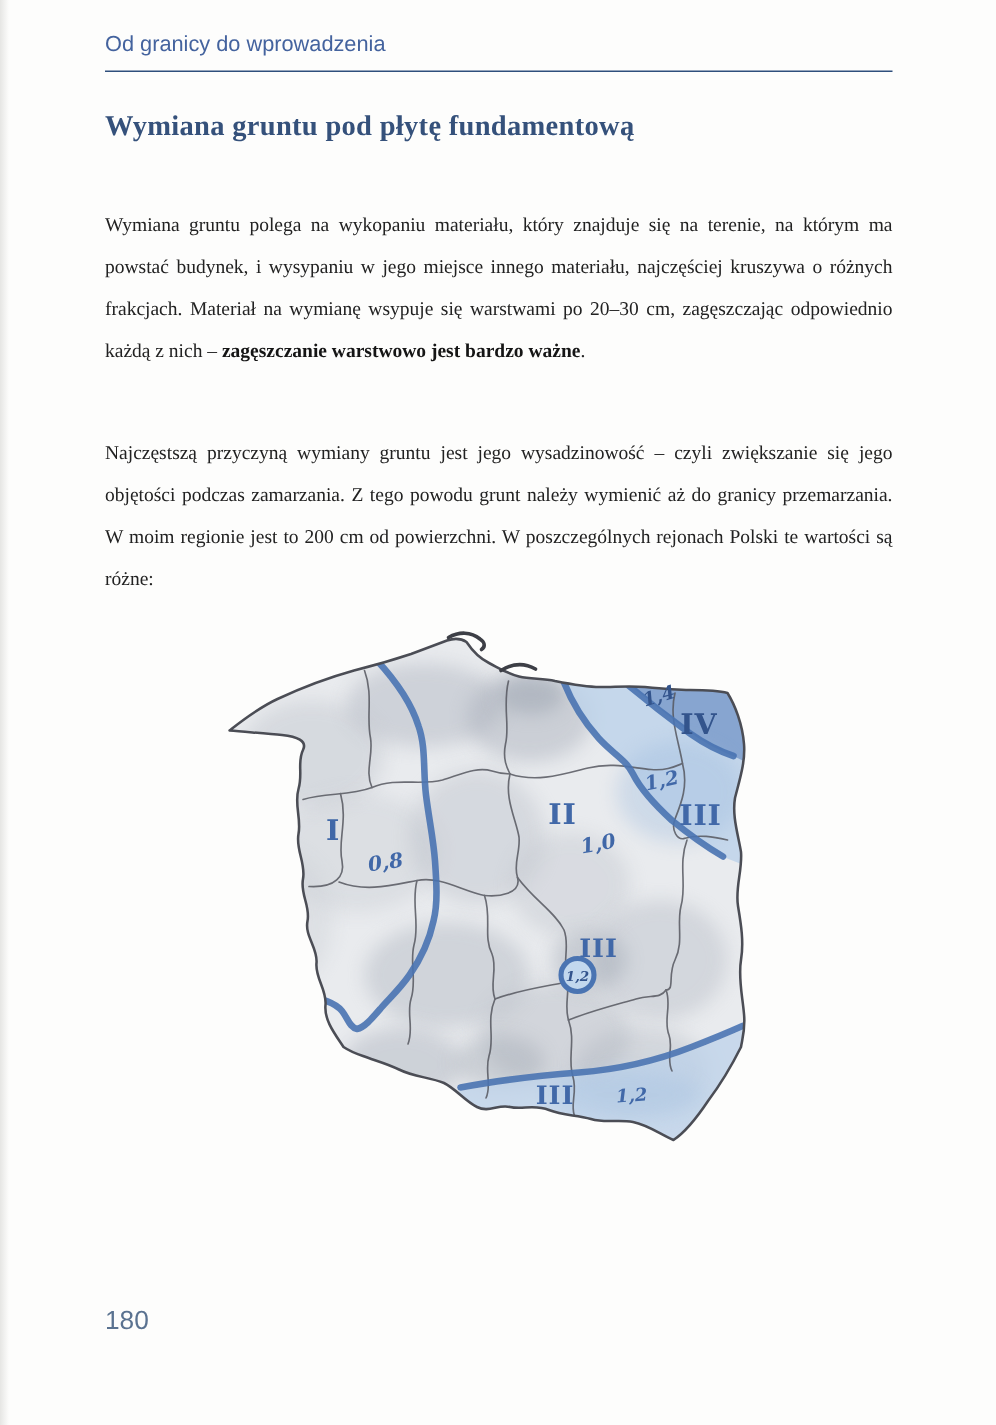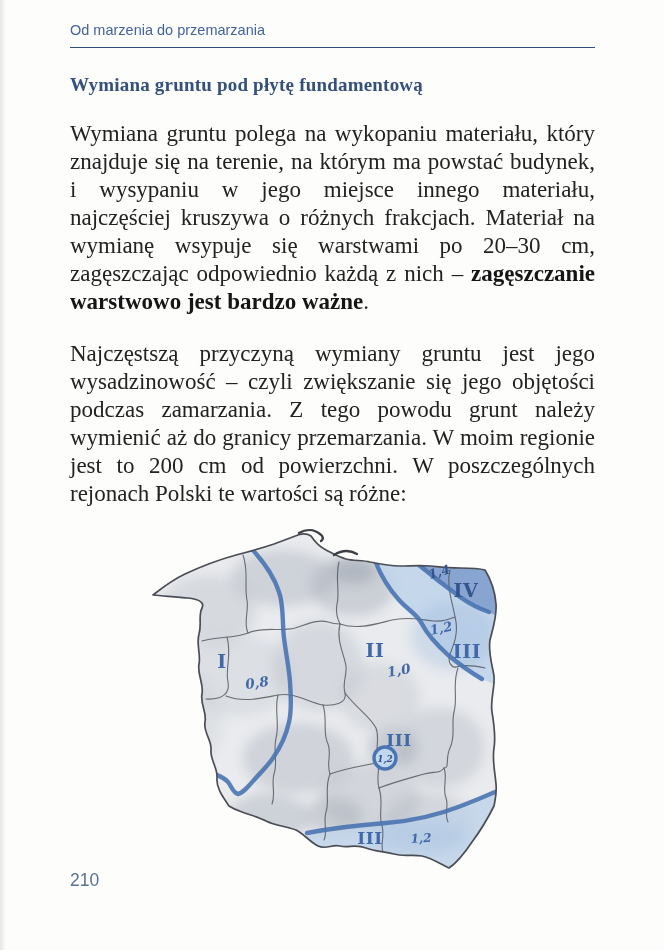--- a/index.html
+++ b/index.html
@@ -29,22 +29,22 @@
   }
   h1.chapter-title{
     margin:26px 0 0 0;
     font-family:"Liberation Serif", serif;
     font-weight:700;
     font-size:19px;
     letter-spacing:.2px;
     color:#35517b;
   }
   p.body-text{
-    margin:24px 0 0 0;
-    font-size:23px;
+    margin:40px 0 0 0;
+    font-size:13px;
     line-height:28px;
     text-align:justify;
     color:#222222;
   }
   p.body-text b{font-weight:700;color:#151515;}
   .map-wrap{
     margin:8px 0 0 48px;
     width:430px;
     height:380px;
   }
@@ -59,21 +59,21 @@
   .num-lbl{font-style:italic;font-weight:600;}
   .roman-lbl{font-weight:700;letter-spacing:.6px;}
 </style>
 </head>
 <body>
 
 <div class="scan-edge"></div>
 
 <div class="page">
 
-  <div class="running-head">Od marzenia do przemarzania</div>
+  <div class="running-head">Od granicy do wprowadzenia</div>
 
   <h1 class="chapter-title">Wymiana gruntu pod płytę fundamentową</h1>
 
   <p class="body-text"><span>Wymiana gruntu polega na wykopaniu materiału, który znajduje się na terenie, na którym ma powstać budynek, i wysypaniu w jego miejsce innego materiału, najczęściej kruszywa o różnych frakcjach. Materiał na wymianę wsypuje się warstwami po 20–30 cm, zagęszczając odpowiednio każdą z nich – </span><b>zagęszczanie warstwowo jest bardzo ważne</b><span>.</span></p>
 
 
   <p class="body-text">Najczęstszą przyczyną wymiany gruntu jest jego wysadzinowość – czyli zwiększanie się jego objętości podczas zamarzania. Z tego powodu grunt należy wymienić aż do granicy przemarzania. W moim regionie jest to 200 cm od powierzchni. W poszczególnych rejonach Polski te wartości są różne:</p>
 
   <div class="map-wrap">
     <svg width="430" height="380" viewBox="0 0 430 380" xmlns="http://www.w3.org/2000/svg">
@@ -166,13 +166,13 @@
         <text class="roman-lbl" x="281" y="230" font-size="17" text-anchor="middle">III</text>
         <text class="num-lbl" x="267" y="246" font-size="9" fill="#33548c" text-anchor="middle">1,2</text>
         <text class="roman-lbl" x="252" y="328" font-size="17" text-anchor="middle">III</text>
         <text class="num-lbl" x="293" y="327" font-size="12" transform="rotate(-4 293 327)">1,2</text>
       </g>
     </svg>
   </div>
 
 </div>
 
-<div class="folio">210</div>
+<div class="folio">180</div>
 
 </body></html>

